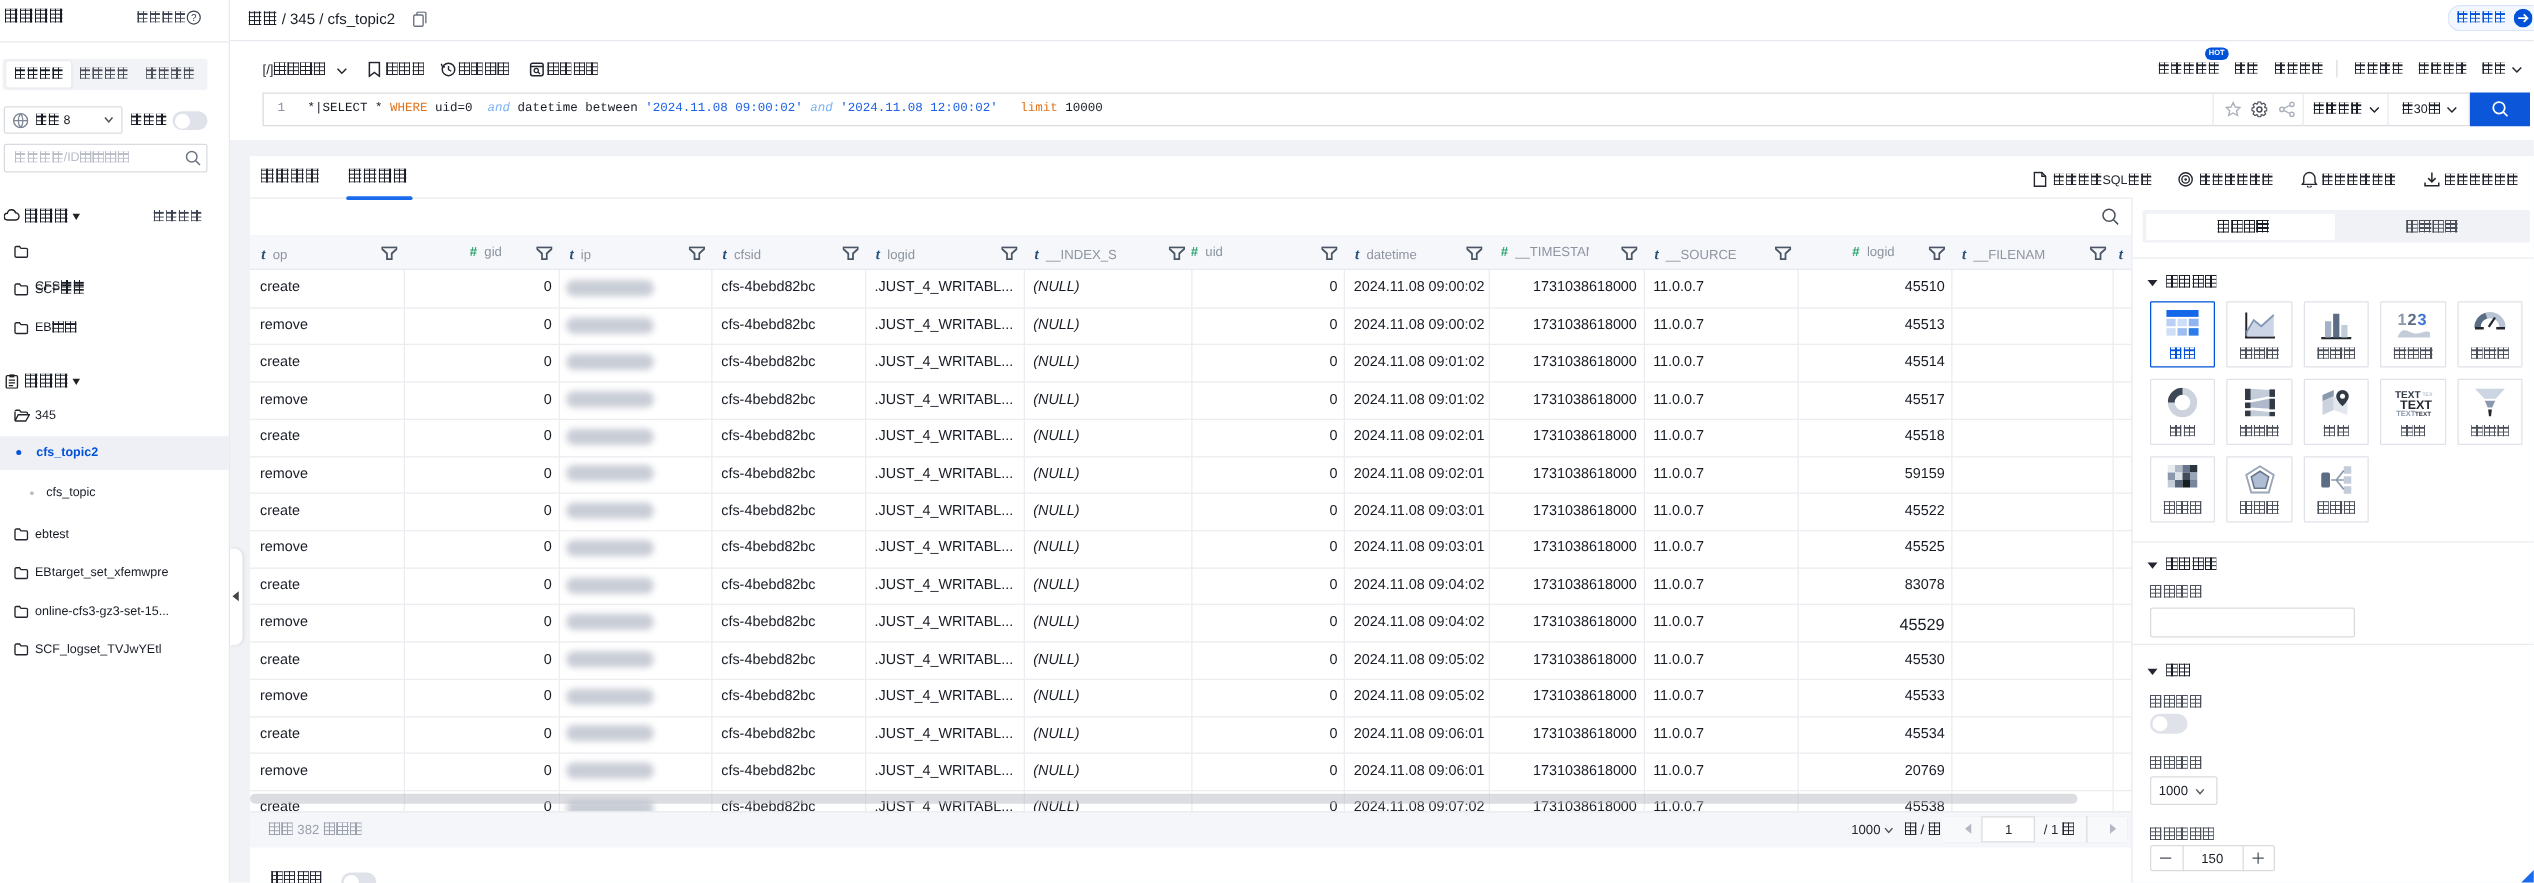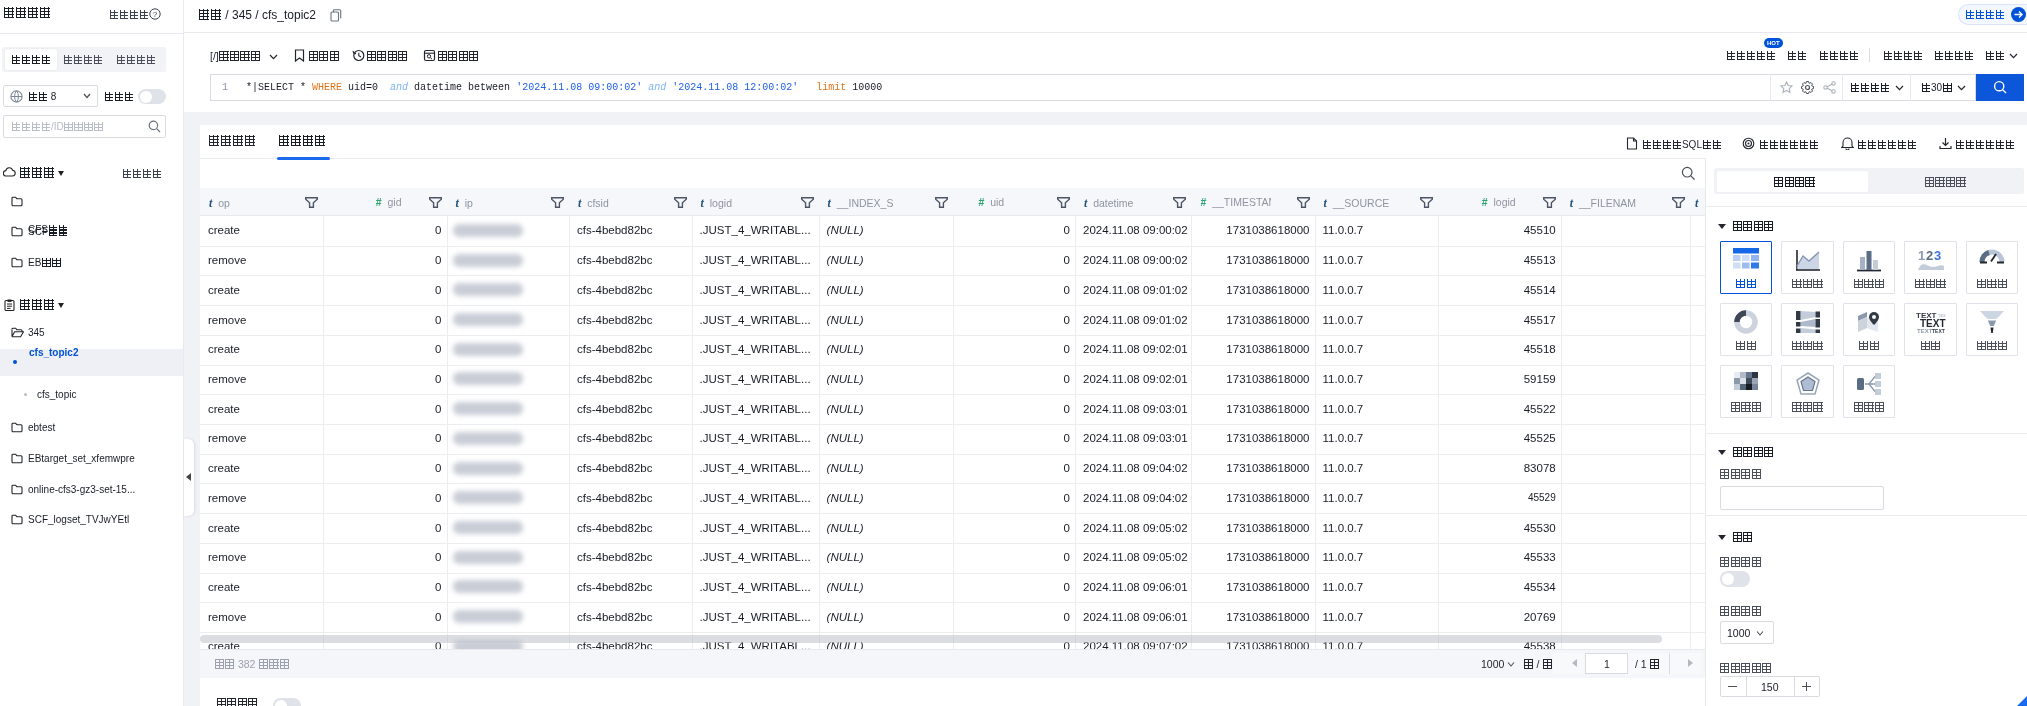--- a/index.html
+++ b/index.html
@@ -76,21 +76,21 @@
     </svg>
   <div class="ab f12" style="left:19px;top:298px;font-weight:bold;"><span class="cjk"></span><span class="cjk"></span><span class="cjk"></span></div>
   <div class="ab" style="left:58px;top:303px;width:0;height:0;border-left:3.5px solid transparent;border-right:3.5px solid transparent;border-top:5px solid #222;"></div>
   <svg class="ab" style="left:11px;top:327px;" width="13" height="11" viewBox="0 0 13 11">
       <path d="M1 2.2 a1 1 0 0 1 1 -1 h2.6 l1.2 1.5 h4.2 a1 1 0 0 1 1 1 v1 M1 9.8 V2.5 M1 9.8 h8.6 l2.9 -5 H3.6 l-2.6 5" fill="none" stroke="#23262e" stroke-width="1.1"></path>
     </svg>
   <div class="ab f10" style="left:28px;top:327px;">345</div>
 
   <div class="ab" style="left:0;top:349px;width:183px;height:27px;background:#eef0f6;"></div>
   <div class="ab" style="left:13px;top:360px;width:4px;height:4px;border-radius:50%;background:#0052d9;"></div>
-  <div class="ab f10" style="left:29px;top:347px;color:#0052d9;font-weight:bold;">cfs_topic2</div>
+  <div class="ab f10" style="left:29px;top:357px;color:#0052d9;font-weight:bold;">cfs_topic2</div>
   <div class="ab" style="left:24px;top:393px;width:3px;height:3px;border-radius:50%;background:#b8bdc7;"></div>
   <div class="ab f10" style="left:37px;top:389px;">cfs_topic</div>
   <svg class="ab" style="left:11px;top:422px;" width="12" height="11" viewBox="0 0 12 11">
       <path d="M1 2.2 a1 1 0 0 1 1 -1 h2.6 l1.2 1.5 h4.2 a1 1 0 0 1 1 1 v5.1 a1 1 0 0 1 -1 1 H2 a1 1 0 0 1 -1 -1 z" fill="none" stroke="#23262e" stroke-width="1.1"></path>
     </svg>
   <svg class="ab" style="left:11px;top:453px;" width="12" height="11" viewBox="0 0 12 11">
       <path d="M1 2.2 a1 1 0 0 1 1 -1 h2.6 l1.2 1.5 h4.2 a1 1 0 0 1 1 1 v5.1 a1 1 0 0 1 -1 1 H2 a1 1 0 0 1 -1 -1 z" fill="none" stroke="#23262e" stroke-width="1.1"></path>
     </svg>
   <svg class="ab" style="left:11px;top:484px;" width="12" height="11" viewBox="0 0 12 11">
       <path d="M1 2.2 a1 1 0 0 1 1 -1 h2.6 l1.2 1.5 h4.2 a1 1 0 0 1 1 1 v5.1 a1 1 0 0 1 -1 1 H2 a1 1 0 0 1 -1 -1 z" fill="none" stroke="#23262e" stroke-width="1.1"></path>
@@ -248,21 +248,21 @@
     <path d="M0.7 0.8 H12.3 V2.2 L8.4 5.8 V10.2 H4.6 V5.8 L0.7 2.2 Z" fill="none" stroke="#4a5565" stroke-width="1.4"></path>
   </svg>
 <div class="ab" style="left:700.6px;top:195.5px;font-size:10.5px;color:#8d94a1;white-space:nowrap;"><span style="color:#24527e;font-style:italic;font-weight:bold;font-family:'Liberation Serif',serif;font-size:12px;">t</span>&nbsp; <span>logid</span></div>
 <svg class="ab" style="left:800.6px;top:197px;" width="13" height="11" viewBox="0 0 13 11">
     <path d="M0.7 0.8 H12.3 V2.2 L8.4 5.8 V10.2 H4.6 V5.8 L0.7 2.2 Z" fill="none" stroke="#4a5565" stroke-width="1.4"></path>
   </svg>
 <div class="ab" style="left:827.6px;top:195.5px;font-size:10.5px;color:#8d94a1;white-space:nowrap;"><span style="color:#24527e;font-style:italic;font-weight:bold;font-family:'Liberation Serif',serif;font-size:12px;">t</span>&nbsp; <span>__INDEX_S</span></div>
 <svg class="ab" style="left:934.6px;top:197px;" width="13" height="11" viewBox="0 0 13 11">
     <path d="M0.7 0.8 H12.3 V2.2 L8.4 5.8 V10.2 H4.6 V5.8 L0.7 2.2 Z" fill="none" stroke="#4a5565" stroke-width="1.4"></path>
   </svg>
-<div class="ab" style="left:952.6px;top:195.5px;width:77.4px;font-size:10.5px;color:#8d94a1;white-space:nowrap;overflow:hidden;text-align:center;"><span style="color:#2ba471;font-weight:bold;font-size:10.5px;">#</span>&nbsp; <span>uid</span></div>
+<div class="ab" style="left:952.6px;top:195.5px;width:77.4px;font-size:10.5px;color:#8d94a1;white-space:nowrap;overflow:hidden;text-align:left;"><span style="color:#2ba471;font-weight:bold;font-size:10.5px;">#</span>&nbsp; <span>uid</span></div>
 <svg class="ab" style="left:1057px;top:197px;" width="13" height="11" viewBox="0 0 13 11">
     <path d="M0.7 0.8 H12.3 V2.2 L8.4 5.8 V10.2 H4.6 V5.8 L0.7 2.2 Z" fill="none" stroke="#4a5565" stroke-width="1.4"></path>
   </svg>
 <div class="ab" style="left:1084px;top:195.5px;font-size:10.5px;color:#8d94a1;white-space:nowrap;"><span style="color:#24527e;font-style:italic;font-weight:bold;font-family:'Liberation Serif',serif;font-size:12px;">t</span>&nbsp; <span>datetime</span></div>
 <svg class="ab" style="left:1172.5px;top:197px;" width="13" height="11" viewBox="0 0 13 11">
     <path d="M0.7 0.8 H12.3 V2.2 L8.4 5.8 V10.2 H4.6 V5.8 L0.7 2.2 Z" fill="none" stroke="#4a5565" stroke-width="1.4"></path>
   </svg>
 <div class="ab" style="left:1200.5px;top:195.5px;width:70px;font-size:10.5px;color:#8d94a1;white-space:nowrap;overflow:hidden;"><span style="color:#2ba471;font-weight:bold;font-size:10.5px;">#</span>&nbsp; <span>__TIMESTAMP</span></div>
 <svg class="ab" style="left:1296.5px;top:197px;" width="13" height="11" viewBox="0 0 13 11">
     <path d="M0.7 0.8 H12.3 V2.2 L8.4 5.8 V10.2 H4.6 V5.8 L0.7 2.2 Z" fill="none" stroke="#4a5565" stroke-width="1.4"></path>
@@ -421,21 +421,21 @@
     <div class="ab" style="left:8px;top:8.36px;font-size:11.5px;color:#181c25;white-space:nowrap;">remove</div>
     <div class="ab" style="right:1263.5px;text-align:right;top:8.36px;font-size:11.5px;color:#181c25;white-space:nowrap;">0</div>
     <div class="ab" style="left:252.5px;top:7.859999999999999px;width:70px;height:13px;background:#c9cdd6;border-radius:6px;filter:blur(2.5px);"></div>
     <div class="ab" style="left:377px;top:8.36px;font-size:11.5px;color:#181c25;white-space:nowrap;">cfs-4bebd82bc</div>
     <div class="ab" style="left:499.6px;top:8.36px;font-size:11.5px;color:#181c25;white-space:nowrap;">.JUST_4_WRITABL...</div>
     <div class="ab" style="left:626.6px;top:8.36px;font-size:11.5px;color:#181c25;white-space:nowrap;font-style:italic;">(NULL)</div>
     <div class="ab" style="right:635px;text-align:right;top:8.36px;font-size:11.5px;color:#181c25;white-space:nowrap;">0</div>
     <div class="ab" style="left:883px;top:8.36px;font-size:11.5px;color:#181c25;white-space:nowrap;">2024.11.08 09:04:02</div>
     <div class="ab" style="right:395.5px;text-align:right;top:8.36px;font-size:11.5px;color:#181c25;white-space:nowrap;">1731038618000</div>
     <div class="ab" style="left:1122.5px;top:8.36px;font-size:11.5px;color:#181c25;white-space:nowrap;">11.0.0.7</div>
-    <div class="ab" style="right:149.2999999999999px;text-align:left;top:8.36px;font-size:10px;color:#181c25;white-space:nowrap;">45529</div>
+    <div class="ab" style="right:149.2999999999999px;text-align:left;top:8.36px;font-size:13px;color:#181c25;white-space:nowrap;">45529</div>
   </div>
 <div class="ab" style="left:200px;top:513.2px;width:1505px;height:1px;background:#ececf1;"></div>
 <div class="ab" style="left:200px;top:513.2px;width:1505px;height:29.72px;overflow:hidden;">
     <div class="ab" style="left:8px;top:8.36px;font-size:11.5px;color:#181c25;white-space:nowrap;">create</div>
     <div class="ab" style="right:1263.5px;text-align:right;top:8.36px;font-size:11.5px;color:#181c25;white-space:nowrap;">0</div>
     <div class="ab" style="left:252.5px;top:7.859999999999999px;width:70px;height:13px;background:#c9cdd6;border-radius:6px;filter:blur(2.5px);"></div>
     <div class="ab" style="left:377px;top:8.36px;font-size:11.5px;color:#181c25;white-space:nowrap;">cfs-4bebd82bc</div>
     <div class="ab" style="left:499.6px;top:8.36px;font-size:11.5px;color:#181c25;white-space:nowrap;">.JUST_4_WRITABL...</div>
     <div class="ab" style="left:626.6px;top:8.36px;font-size:11.5px;color:#181c25;white-space:nowrap;font-style:italic;">(NULL)</div>
     <div class="ab" style="right:635px;text-align:right;top:8.36px;font-size:11.5px;color:#181c25;white-space:nowrap;">0</div>

